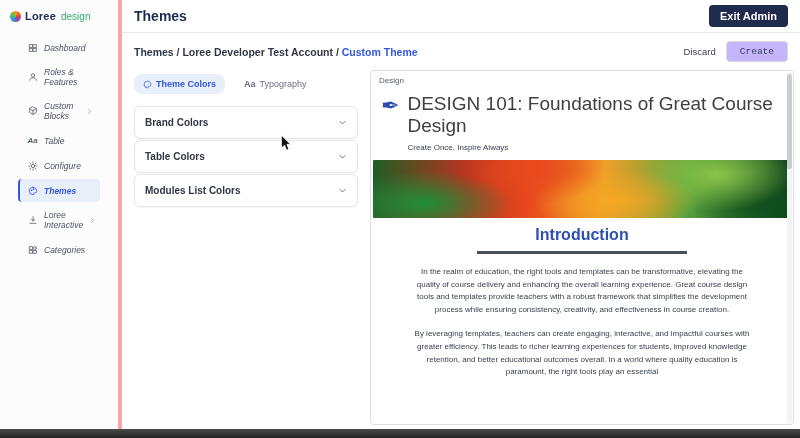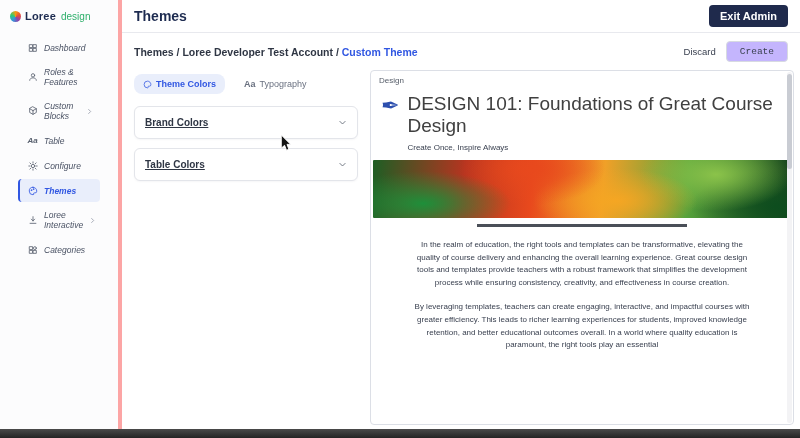--- a/index.html
+++ b/index.html
@@ -47,23 +47,23 @@
 
   .content { flex:1; display:flex; min-height:0; position:relative; }
   .left-panel { width:248px; flex-shrink:0; padding:4px 12px 0 12px; }
   .tabs { display:flex; align-items:center; gap:10px; margin-bottom:12px; }
   .tab { display:flex; align-items:center; gap:4px; font-size:9px; color:#6a7180;
     padding:5px 9px; border-radius:8px; cursor:pointer; }
   .tab svg { width:9px; height:9px; stroke:currentColor; fill:none; stroke-width:2; }
   .tab.active { background:#e9eefb; color:#3157e2; font-weight:bold; }
   .tab .aa { font-size:9px; font-weight:bold; }
   .accordion { background:#fff; border:1px solid #e3e5ea; border-radius:6px; padding:10px 10px;
-    margin-bottom:9px; display:flex; justify-content:space-between; align-items:center;
+    margin-bottom:1px; display:flex; justify-content:space-between; align-items:center;
     font-size:10px; font-weight:bold; color:#2f3644; cursor:pointer;
-    box-shadow:0 1px 2px rgba(20,30,60,.04);text-decoration:underline; }
+    box-shadow:0 1px 2px rgba(20,30,60,.04); }
   .accordion svg { width:9px; height:9px; stroke:#5a6270; fill:none; stroke-width:2.2; stroke-linecap:round; }
 
   
   .preview-panel { flex:1; border:1px solid #dcdfe6; border-radius:4px; margin:0 6px 4px 0;
     background:#fff; position:relative; overflow:hidden; }
   .preview-label { font-size:8px; color:#555c68; padding:5px 8px 2px; }
   .course-header { display:flex; gap:8px; padding:6px 12px 0 10px; align-items:flex-start; }
   .pen-icon { color:#2d4fae; font-size:22px; line-height:1; flex-shrink:0; margin-top:2px; }
   .course-titles { min-width:0; }
   .course-title { font-size:19px; font-weight:normal; color:#404040; line-height:1.18; }
@@ -235,36 +235,43 @@
           <svg viewBox="0 0 24 24">
               <path d="M5 9l7 7 7-7"></path>
             </svg>
         </div>
         <div class="accordion">
           <span>Table Colors</span>
           <svg viewBox="0 0 24 24">
               <path d="M5 9l7 7 7-7"></path>
             </svg>
         </div>
+        <div class="accordion">
+          <span>Modules List Colors</span>
+          <svg viewBox="0 0 24 24">
+              <path d="M5 9l7 7 7-7"></path>
+            </svg>
+        </div>
       </div>
 
       <div class="preview-panel">
         <div class="preview-label">Design</div>
 
         <div class="course-header">
           <span class="pen-icon">✒</span>
           <div class="course-titles">
             <div class="course-title">DESIGN 101: Foundations of Great Course Design</div>
             <div class="course-sub">Create Once, Inspire Always</div>
           </div>
         </div>
 
         <div class="banner"></div>
 
         <div class="article">
+          <div class="article-h">Introduction</div>
           <div class="divider"></div>
           <p>In the realm of education, the right tools and templates can be transformative, elevating the quality of course delivery and enhancing the overall learning experience. Great course design tools and templates provide teachers with a robust framework that simplifies the development process while ensuring consistency, creativity, and effectiveness in course creation.</p>
           <p>By leveraging templates, teachers can create engaging, interactive, and impactful courses with greater efficiency. This leads to richer learning experiences for students, improved knowledge retention, and better educational outcomes overall. In a world where quality education is paramount, the right tools play an essential</p>
         </div>
 
         <div class="scroll-track">
           <div class="scroll-thumb"></div>
         </div>
       </div>
 

